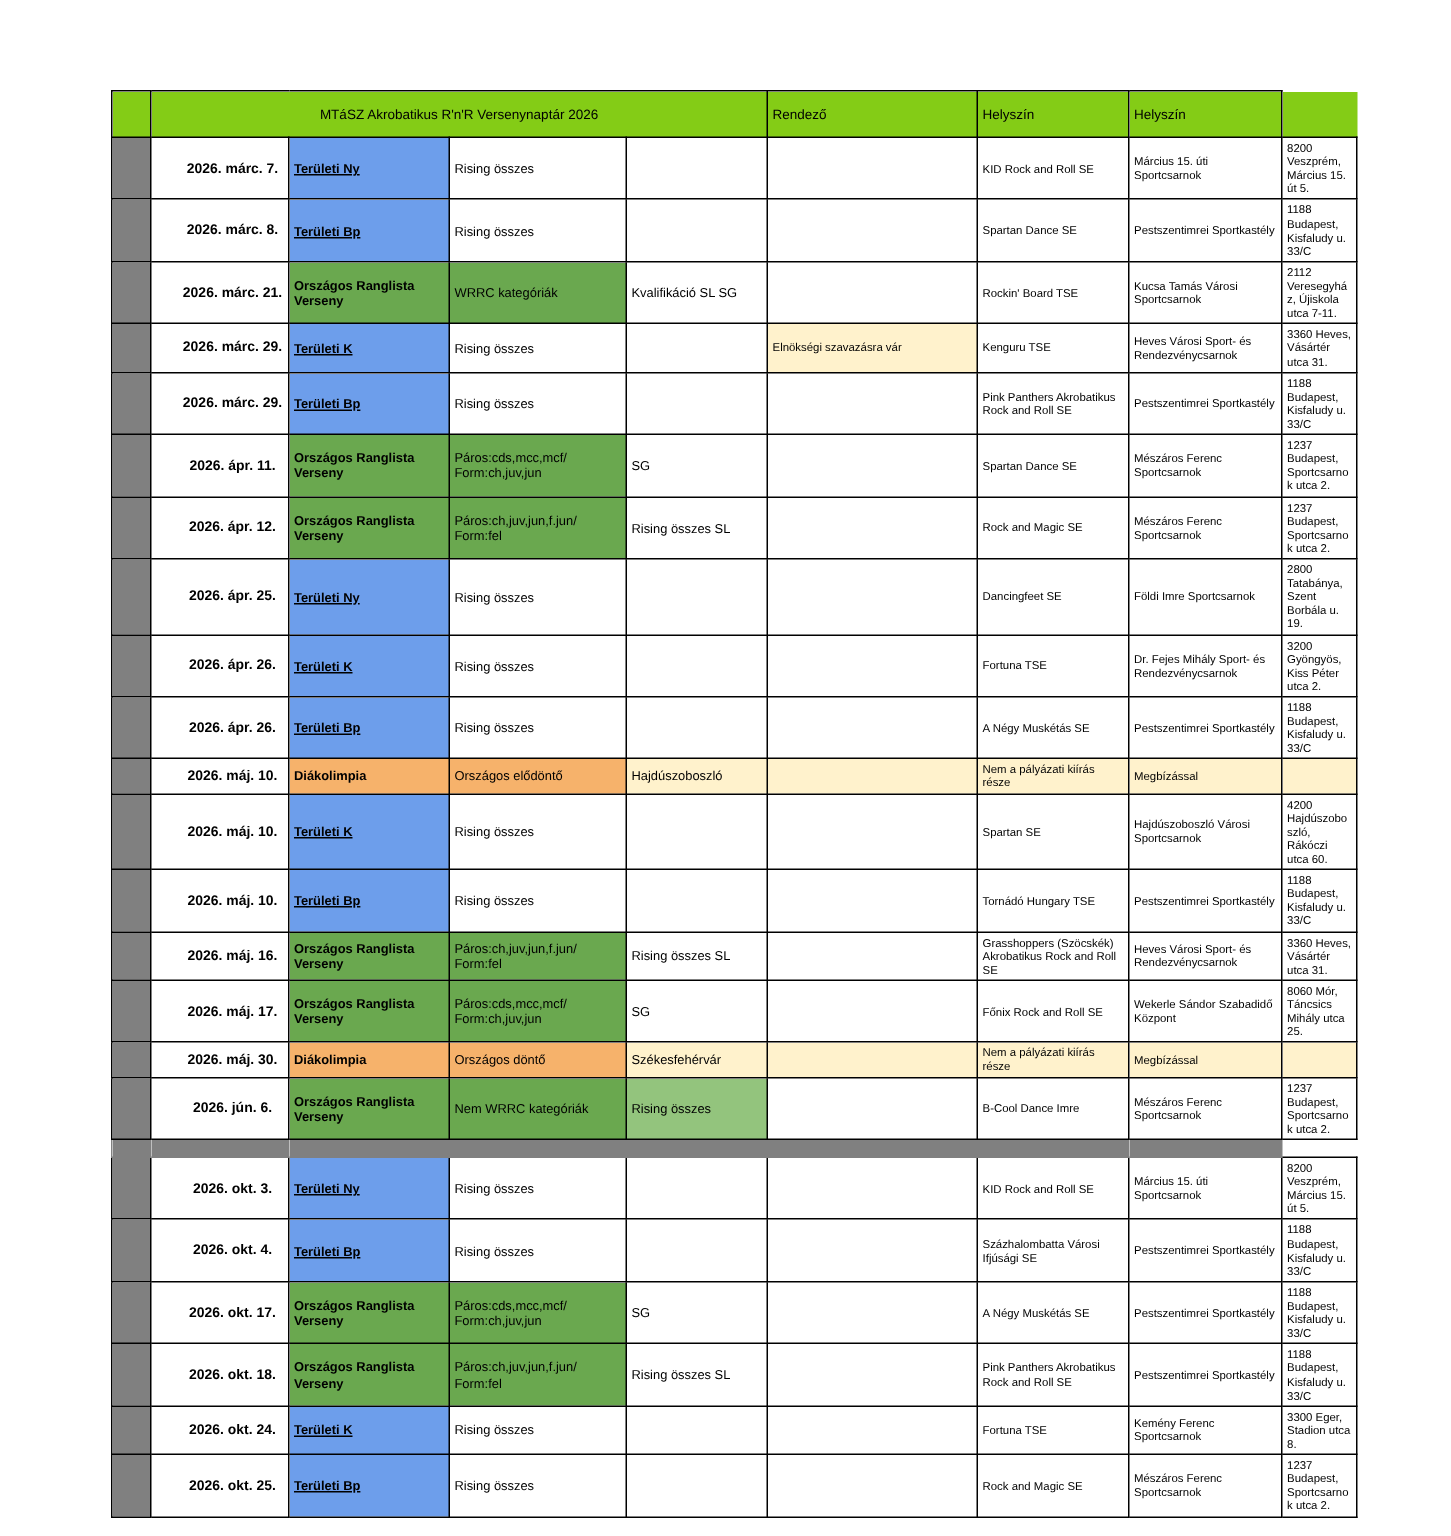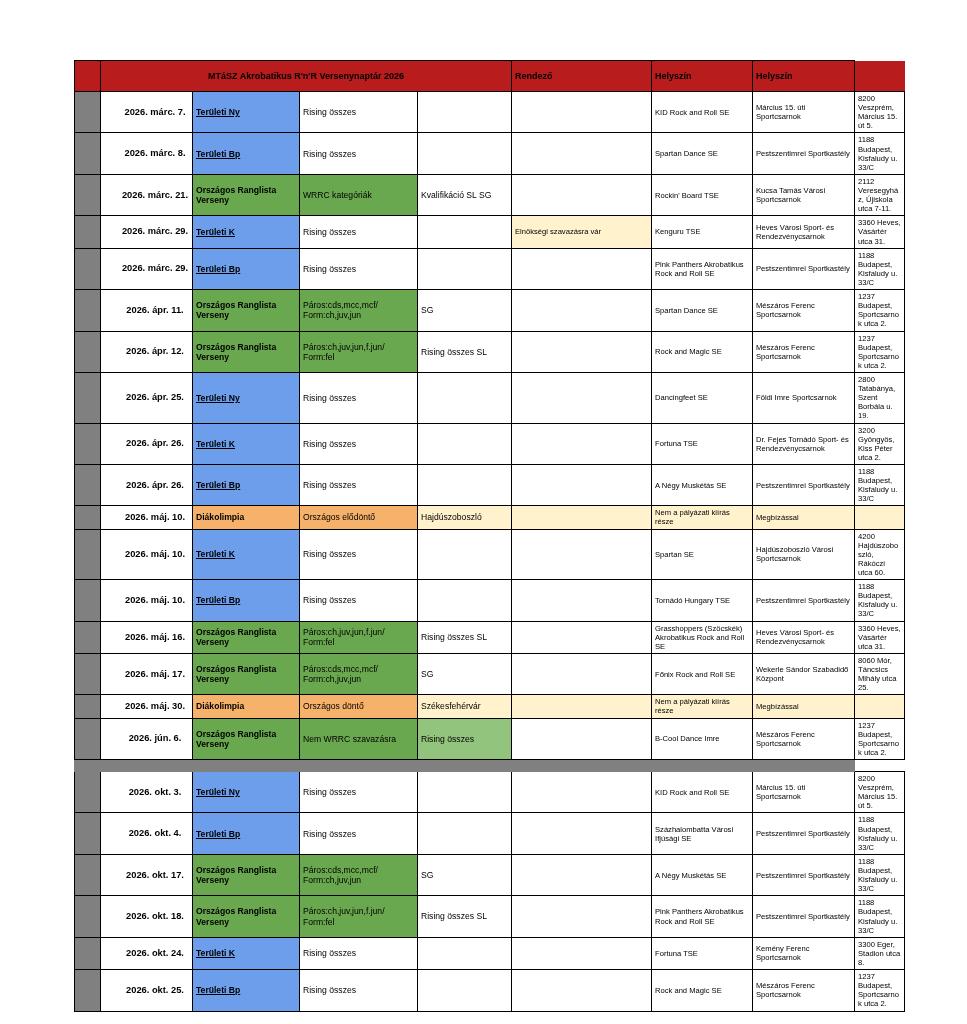--- a/index.html
+++ b/index.html
@@ -56,22 +56,22 @@
     background: #808080;
     border: 1px solid #000000;
   }
   td.right-pad {
     border: none;
     background: transparent;
   }
 
   
   tr.head td {
-    background: #b91c1c;
-    font-weight: bold;
+    background: #84cc16;
+    font-weight: normal;
     font-size: 9px;
     height: 26px;
   }
   td.title-cell {
     text-align: center;
     font-size: 12.5px;
     font-weight: bold;
   }
 
   td.date {
@@ -216,21 +216,21 @@
           <td class="right-pad"></td>
         </tr>
         <tr>
           <td class="gutter"></td>
           <td class="date f-white">2026. ápr. 26.</td>
           <td class="bold f-blue">Területi K</td>
           <td class=" f-white">Rising összes</td>
           <td class=" f-white"></td>
           <td class="small f-white"></td>
           <td class="small f-white">Fortuna TSE</td>
-          <td class="small f-white">Dr. Fejes Tornádó Sport- és Rendezvénycsarnok</td>
+          <td class="small f-white">Dr. Fejes Mihály Sport- és Rendezvénycsarnok</td>
           <td class="small f-white">3200 Gyöngyös, Kiss Péter utca 2.</td>
           <td class="right-pad"></td>
         </tr>
         <tr>
           <td class="gutter"></td>
           <td class="date f-white">2026. ápr. 26.</td>
           <td class="bold f-blue">Területi Bp</td>
           <td class=" f-white">Rising összes</td>
           <td class=" f-white"></td>
           <td class="small f-white"></td>
@@ -308,21 +308,21 @@
           <td class="small f-cream"></td>
           <td class="small f-cream">Nem a pályázati kiírás része</td>
           <td class="small f-cream">Megbízással</td>
           <td class="small f-cream"></td>
           <td class="right-pad"></td>
         </tr>
         <tr>
           <td class="gutter"></td>
           <td class="date f-white">2026. jún. 6.</td>
           <td class="bold f-green">Országos Ranglista Verseny</td>
-          <td class=" f-green">Nem WRRC szavazásra</td>
+          <td class=" f-green">Nem WRRC kategóriák</td>
           <td class=" f-lgreen">Rising összes</td>
           <td class="small f-white"></td>
           <td class="small f-white">B-Cool Dance Imre</td>
           <td class="small f-white">Mészáros Ferenc Sportcsarnok</td>
           <td class="small f-white">1237 Budapest, Sportcsarnok utca 2.</td>
           <td class="right-pad"></td>
         </tr>
         <tr class="spacer-row">
           <td class="spacer"></td>
           <td class="spacer"></td>

